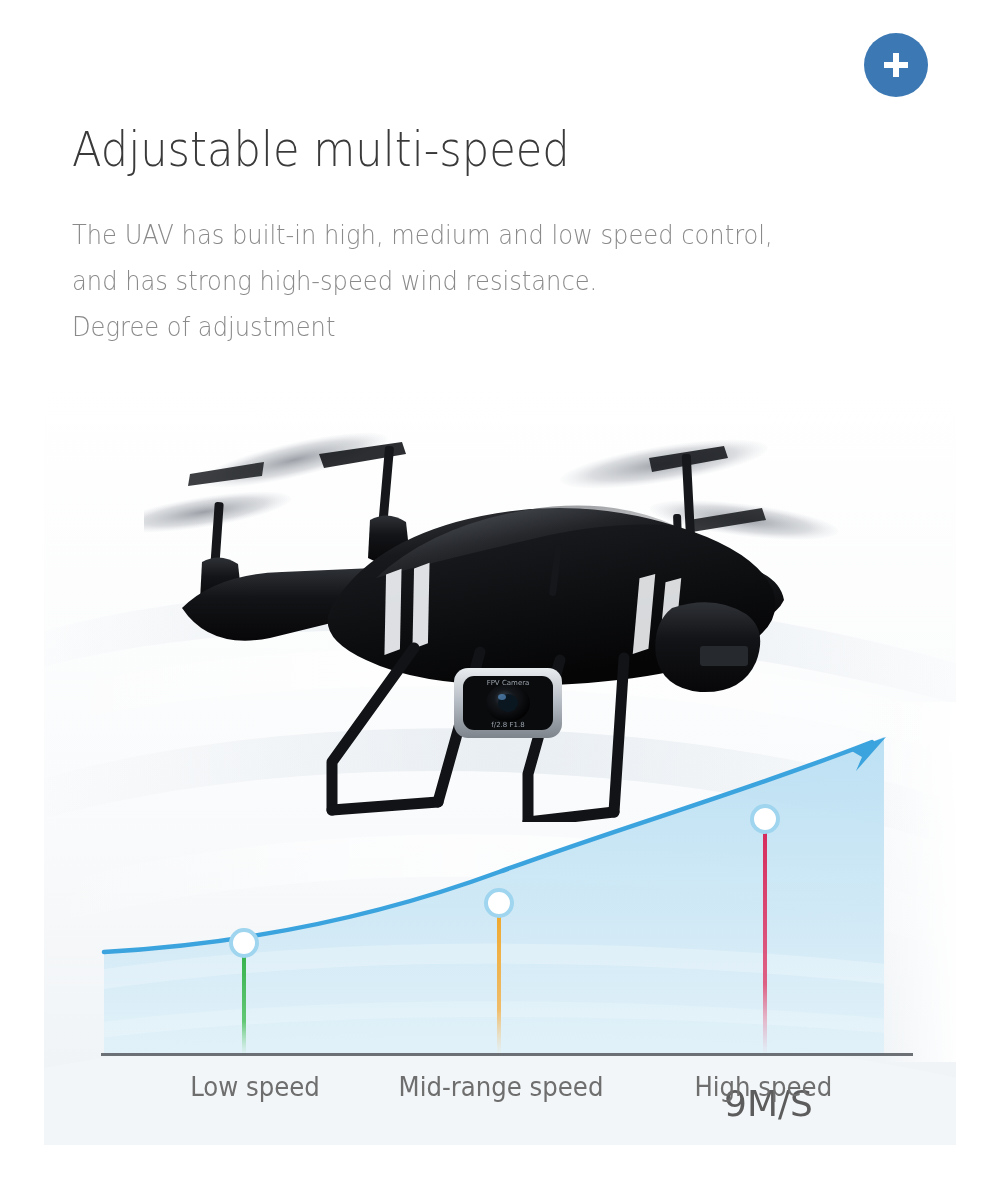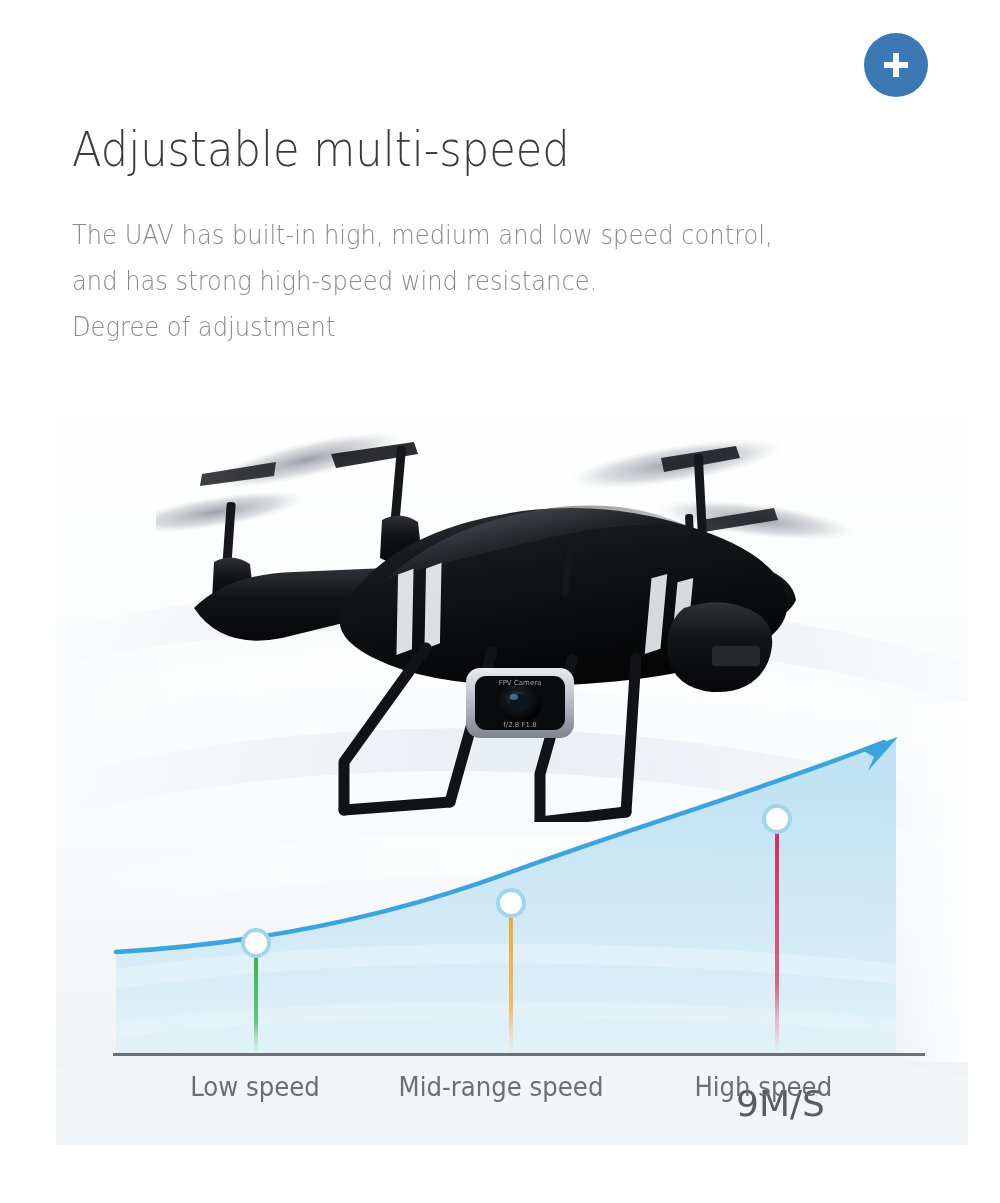--- a/index.html
+++ b/index.html
@@ -54,21 +54,21 @@
     font-size:26px;
     color:#8a8a8a;
     line-height:46px;
     transform:scaleX(0.93);
     transform-origin:left top;
   }
   .body-copy p { white-space:nowrap; }
 
   
   .photo {
-    position:absolute; left:56px; top:372px;
+    position:absolute; left:44px; top:372px;
     width:912px; height:773px;
     overflow:hidden;
     background:linear-gradient(160deg,#fbfbfc 0%,#f2f4f6 38%,#eef1f4 60%,#f7f8fa 100%);
   }
   .swoosh { position:absolute; inset:0; }
 
   
   .drone { position:absolute; left:100px; top:30px; width:720px; height:420px; }
 
   

